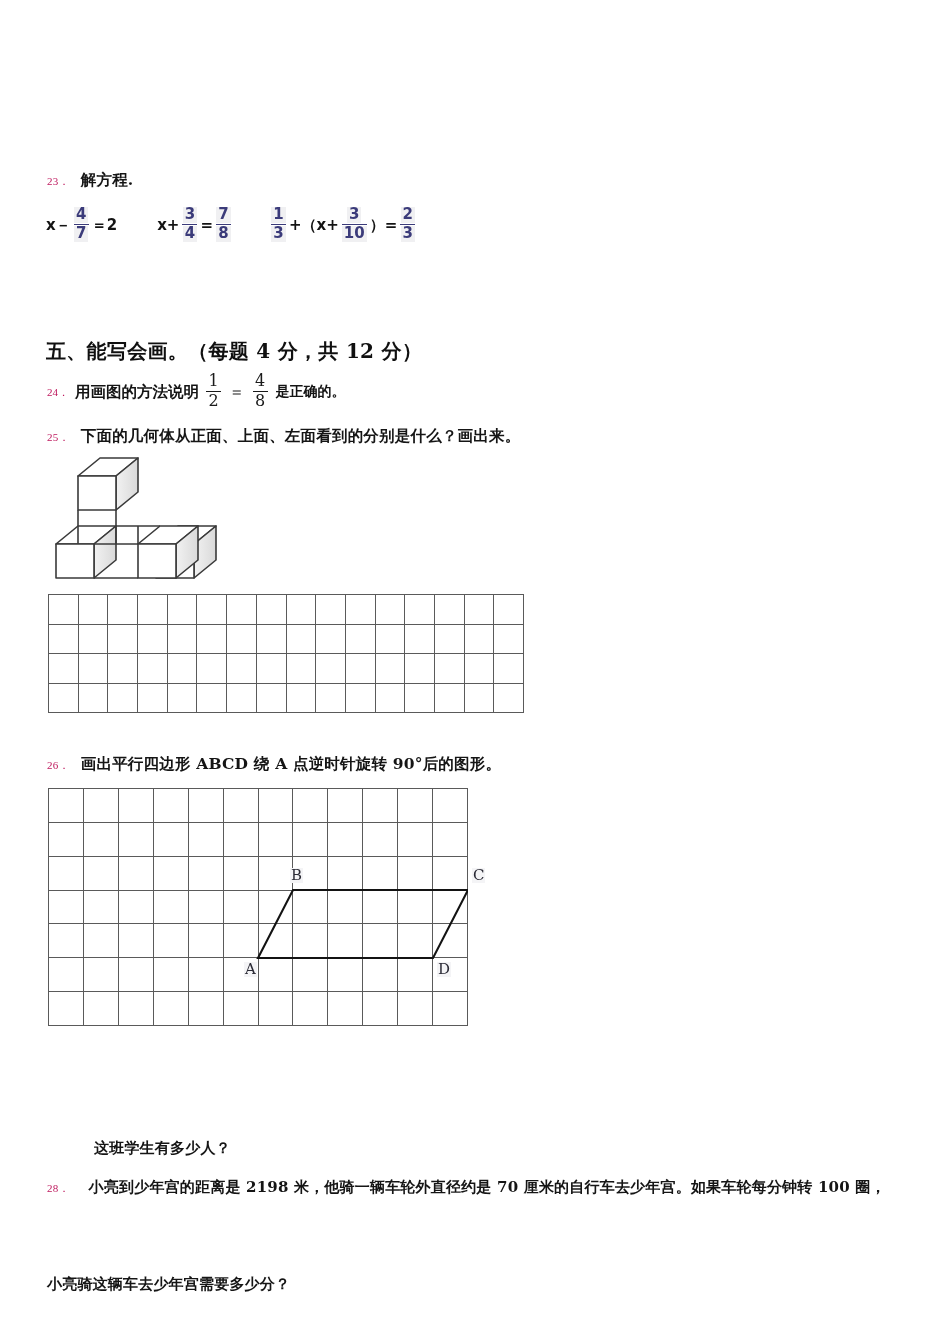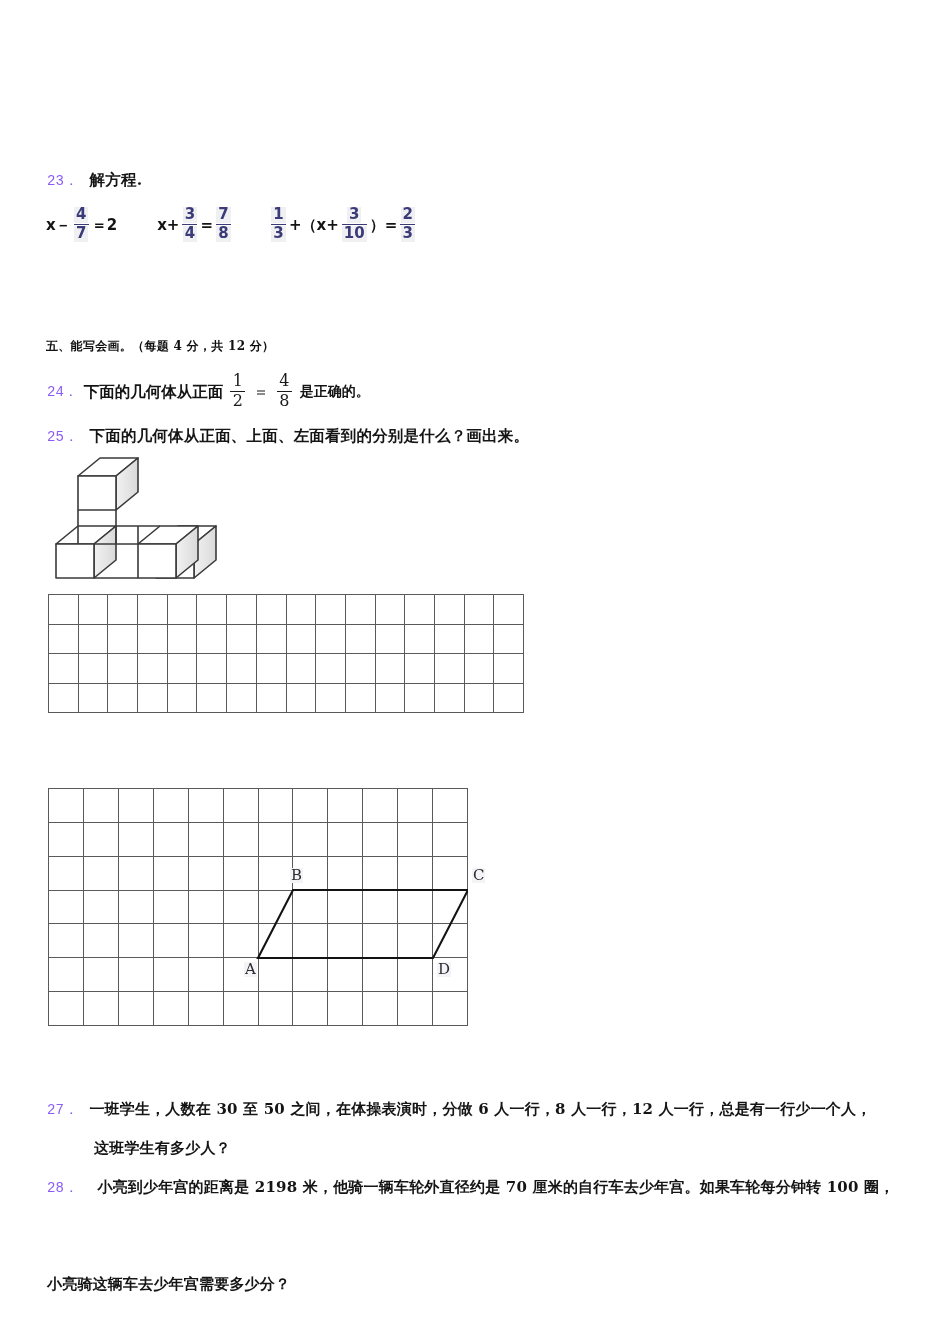--- a/index.html
+++ b/index.html
@@ -26,30 +26,30 @@
   
   .qline {
     position: absolute;
     font-size: 15.5px;
     line-height: 1.55;
     color: #151515;
     white-space: nowrap;
     letter-spacing: 0.2px;
   }
   .qnum {
-    font-family: Liberation Mono, monospace;
-    color: #8b5cf6;
-    font-size: 14px;
+    font-family: Liberation Serif, serif;
+    color: #be185d;
+    font-size: 11px;
   }
   .bold-cn {
     font-weight: 700;
   }
   .section-head {
     position: absolute;
-    font-size: 12px;
+    font-size: 20px;
     font-weight: 700;
     color: #101010;
     white-space: nowrap;
     letter-spacing: 0.3px;
   }
 
   
   .frac {
     display: inline-flex;
     flex-direction: column;
@@ -209,21 +209,21 @@
         <span class="bar"></span>
         <span class="den">3</span>
       </span>
     </span>
   </div>
 
   <div class="section-head" style="left:46px; top:338px;">五、能写会画。（每题 4 分，共 12 分）</div>
 
   <div class="eq-row" style="left:47px; top:374px; font-weight:400; font-family:'DejaVu Serif','Liberation Serif',serif;">
     <span class="qnum">24．</span>
-    <span class="bold-cn" style="margin-left:6px; font-size:15.5px;">下面的几何体从正面</span>
+    <span class="bold-cn" style="margin-left:6px; font-size:15.5px;">用画图的方法说明</span>
     <span class="frac plain" style="margin-left:7px;">
       <span class="num">1</span>
       <span class="bar"></span>
       <span class="den">2</span>
     </span>
     <span style="margin:0 5px; font-size:15.5px;">＝</span>
     <span class="frac plain">
       <span class="num">4</span>
       <span class="bar"></span>
       <span class="den">8</span>
@@ -330,20 +330,24 @@
       <div class="cell"></div>
       <div class="cell"></div>
       <div class="cell"></div>
       <div class="cell"></div>
       <div class="cell"></div>
       <div class="cell"></div>
       <div class="cell"></div>
       <div class="cell"></div>
     </div>
 
+  <div class="qline" style="left:47px; top:752px;">
+    <span class="qnum">26．</span>
+    <span class="bold-cn" style="margin-left:6px;">画出平行四边形 ABCD 绕 A 点逆时针旋转 90°后的图形。</span>
+  </div>
 
   <div class="grid-wrap" style="left:48px; top:788px; width:420px; height:238px;">
     <div class="grid" id="q26grid" style="left: 0px; top: 0px; width: 420px; height: 238px; grid-template-columns: repeat(12, 1fr); grid-template-rows: repeat(7, 1fr);">
         <div class="cell"></div>
         <div class="cell"></div>
         <div class="cell"></div>
         <div class="cell"></div>
         <div class="cell"></div>
         <div class="cell"></div>
         <div class="cell"></div>
@@ -430,24 +434,20 @@
       <polygon id="pgon" points="210.0,170.0 245.0,102.0 420.0,102.0 385.0,170.0" fill="none" stroke="#131313" stroke-width="2.1" stroke-linejoin="miter"></polygon>
     </svg>
 
     <span class="vlabel" id="lblA" style="left: 196px; top: 174px;">A</span>
     <span class="vlabel" id="lblB" style="left: 242px; top: 80px;">B</span>
     <span class="vlabel" id="lblC" style="left: 424px; top: 80px;">C</span>
     <span class="vlabel" id="lblD" style="left: 389px; top: 174px;">D</span>
   </div>
 
 
-  <div class="qline" style="left:47px; top:1098px; font-size:15px;">
-    <span class="qnum">27．</span>
-    <span class="bold-cn" style="margin-left:6px;">一班学生，人数在 30 至 50 之间，在体操表演时，分做 6 人一行，8 人一行，12 人一行，总是有一行少一个人，</span>
-  </div>
   <div class="qline bold-cn" style="left:47px; top:1137px; font-size:15px;margin-left:47px;">这班学生有多少人？</div>
 
   <div class="qline" style="left:47px; top:1176px; font-size:15px;">
     <span class="qnum">28．</span>
     <span class="bold-cn" style="margin-left:14px;">小亮到少年宫的距离是 2198 米，他骑一辆车轮外直径约是 70 厘米的自行车去少年宫。如果车轮每分钟转 100 圈，</span>
   </div>
   <div class="qline bold-cn" style="left:47px; top:1273px; font-size:15px;">小亮骑这辆车去少年宫需要多少分？</div>
 
 </div>
 

